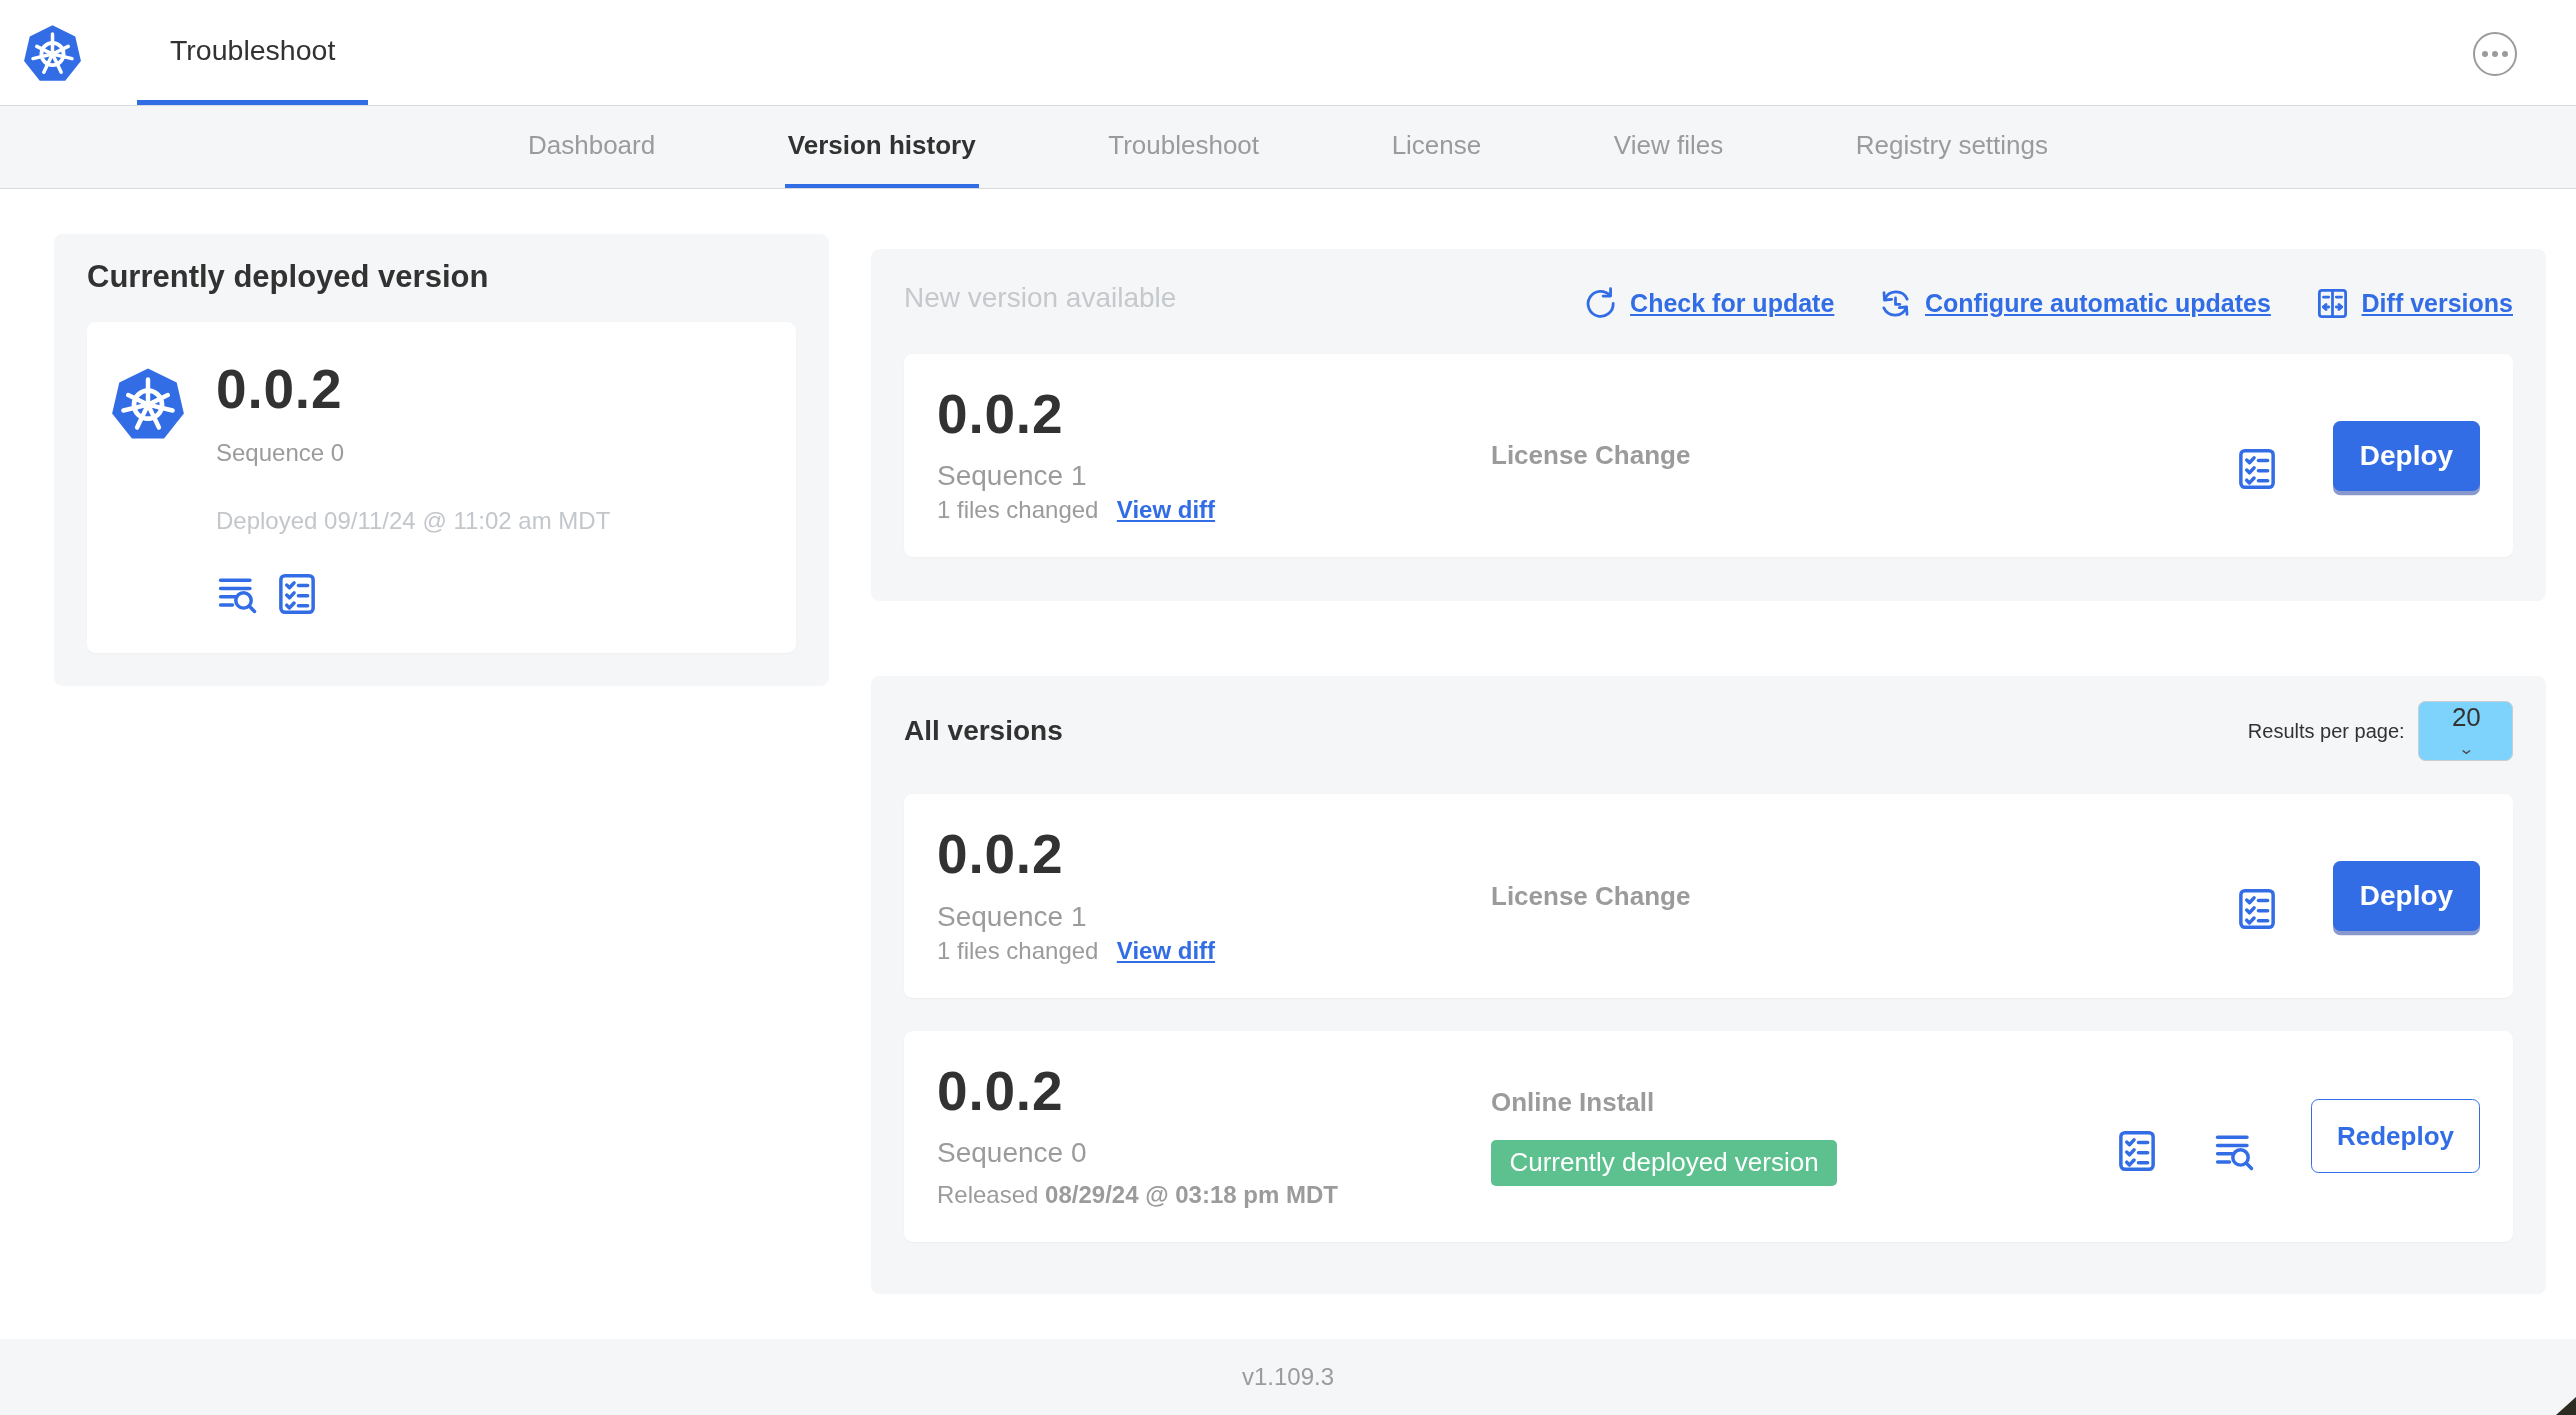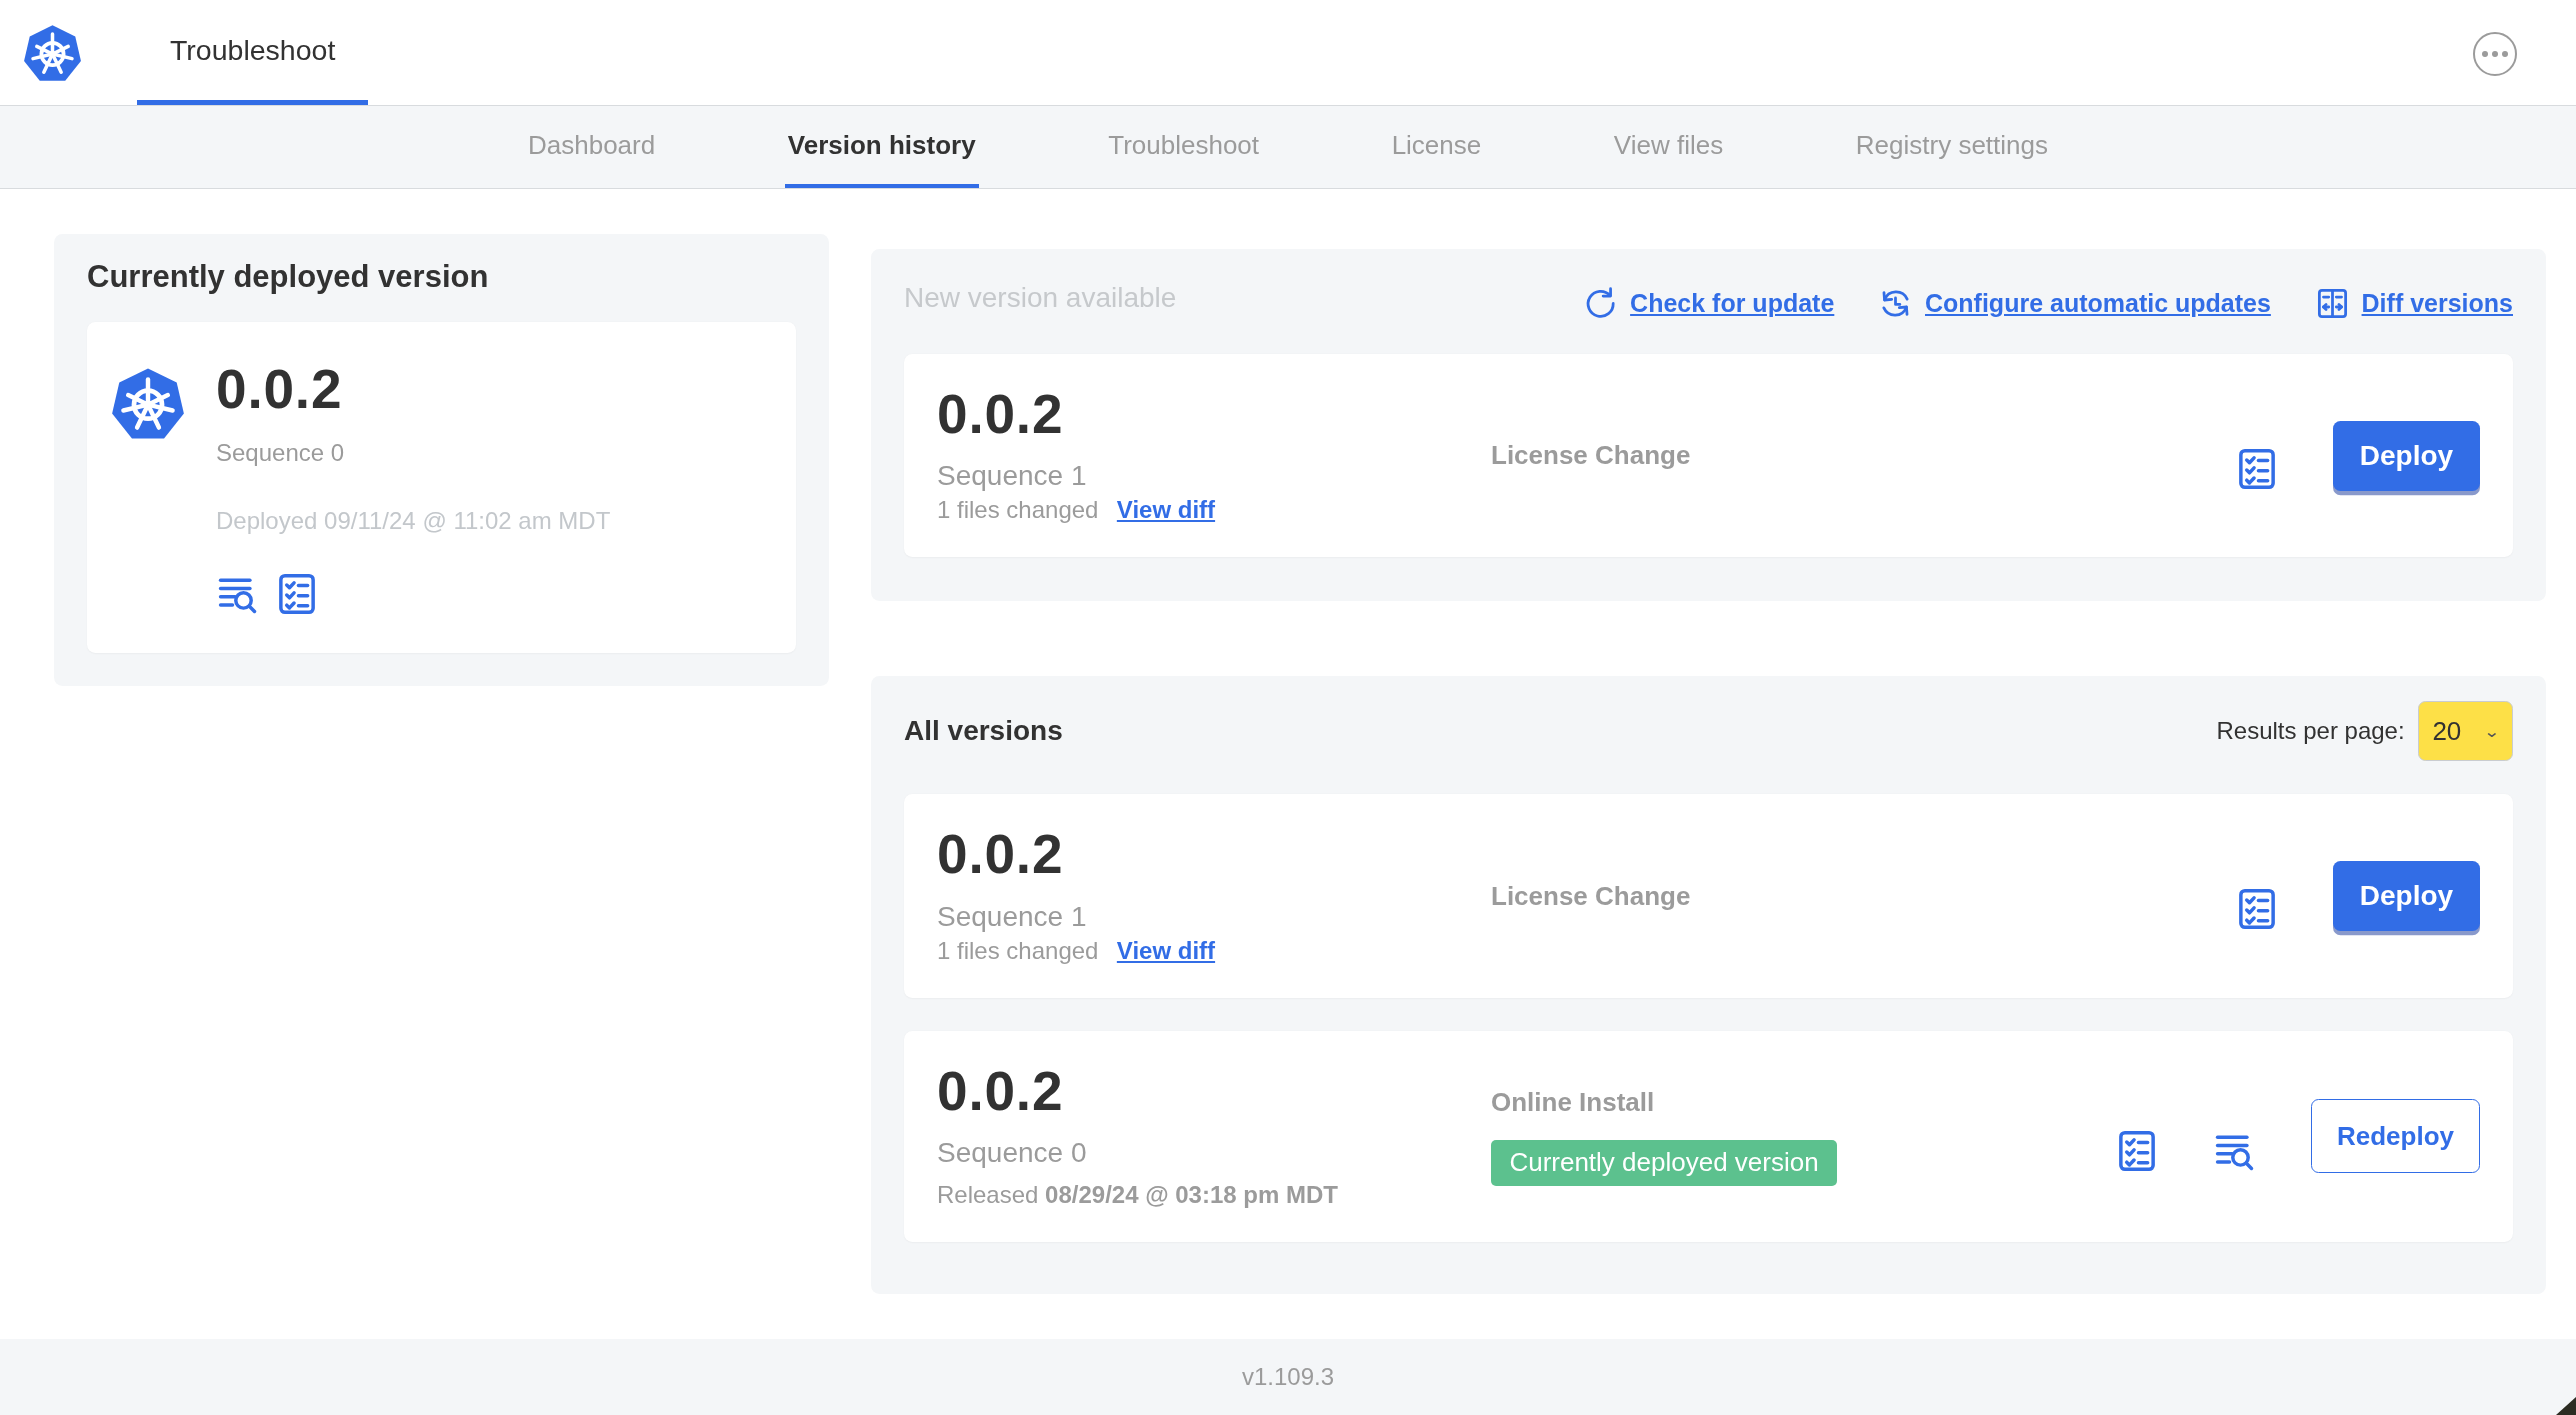--- a/index.html
+++ b/index.html
@@ -103,25 +103,25 @@
     box-shadow: 0 4.2px 0 rgba(40,70,160,.55);
   }
   .btn-secondary {
     width: 169px; height: 74px; background: #fff; color: #326de6;
     font-family: inherit; font-size: 26px; font-weight: 600;
     border: 1.7px solid #326de6; border-radius: 7.5px; cursor: pointer;
   }
 
   .all-versions-panel { margin-top: 75px; padding-bottom: 52px; }
   .rpp { display: flex; align-items: center; gap: 13.4px; }
-  .rpp-label { font-size: 24px; color: #323232; }
+  .rpp-label { font-size: 20px; color: #323232; }
   .rpp-select {
-    width: 95px; height: 60px; background: #fde047; border: 1.7px solid #c9ccd0;
+    width: 95px; height: 60px; background: #7dd3fc; border: 1.7px solid #c9ccd0;
     border-radius: 7.5px; display: flex; align-items: center; justify-content: space-between;
-    padding: 0 11.7px 0 13.4px; cursor: pointer;
+    padding: 0 11.7px 0 13.4px; cursor: pointer; flex-direction: column;
   }
   .rpp-select .val { font-size: 26px; color: #323232; }
   .rpp-select .chev { font-size: 20px; color: #555; transform: scaleY(.8); }
 
   
   .app-footer {
     height: 76px; background: #f4f6f8; flex-shrink: 0;
     display: flex; align-items: center; justify-content: center;
   }
   .app-footer span { font-size: 24px; color: #9b9b9b; }

